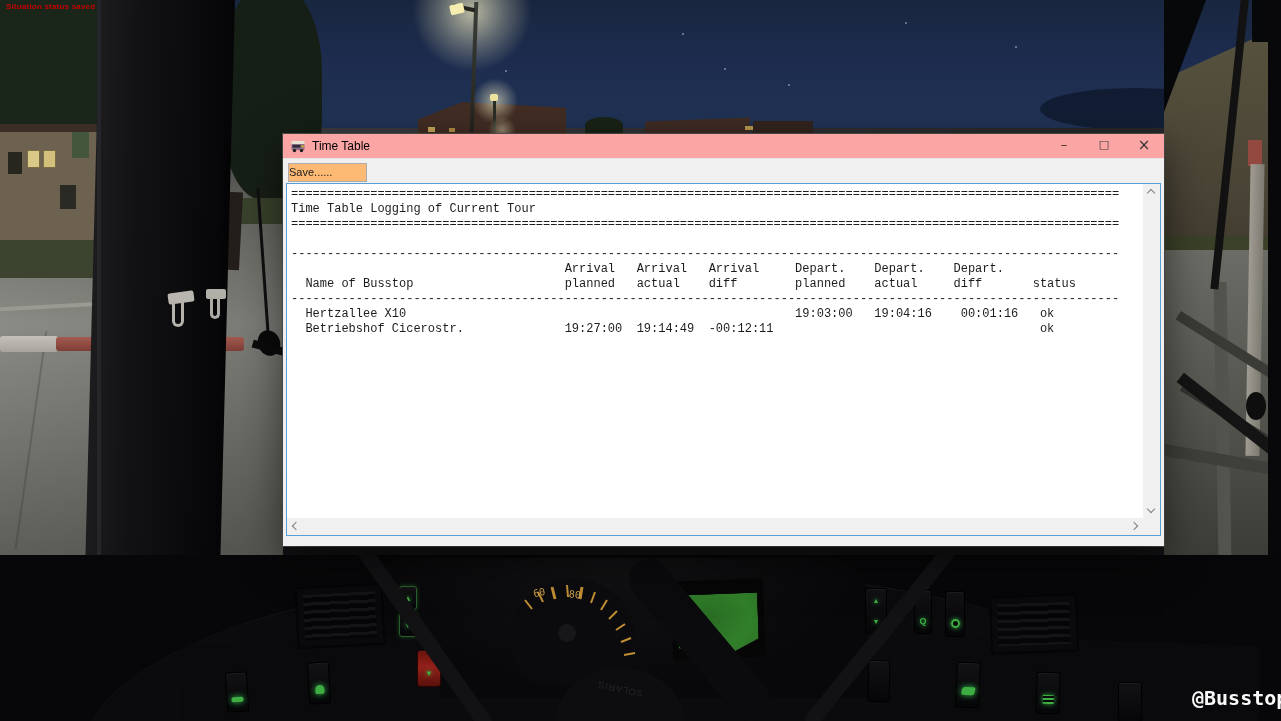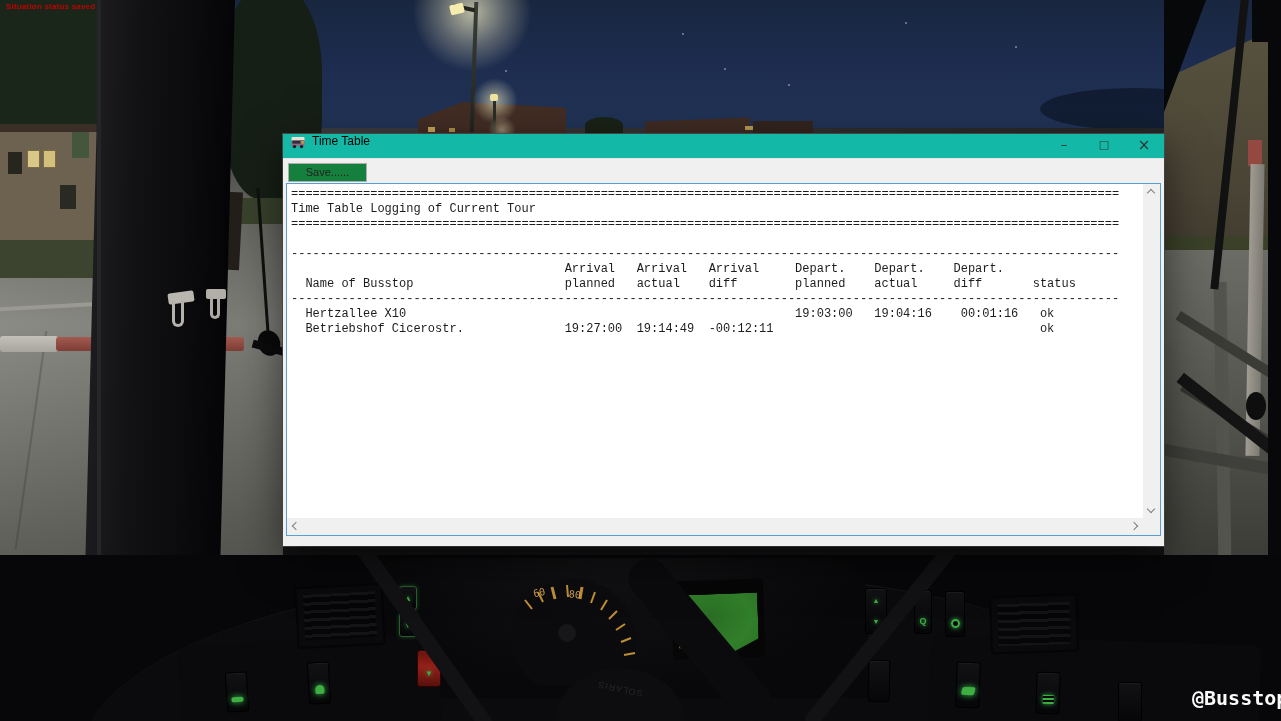--- a/index.html
+++ b/index.html
@@ -18,28 +18,28 @@
       box-shadow:inset 0 1px 1px rgba(255,255,255,.05);display:flex;align-items:center;justify-content:center;flex-direction:column}
   .g{color:#3fae42;text-shadow:0 0 5px rgba(60,220,90,.8);font-size:8px;line-height:9px}
 
   
   .quicksave{position:absolute;left:6px;top:2px;z-index:5;color:#c40000;font-size:8px;font-weight:bold;letter-spacing:.2px}
   .watermark{position:absolute;left:1192px;top:686px;z-index:5;color:#fafafa;font-family:"DejaVu Sans Mono",monospace;font-weight:bold;font-size:20px}
 
   
   .win{position:absolute;left:283px;top:134px;width:881px;height:412px;background:#f0f0f0;z-index:10;
        box-shadow:0 12px 40px rgba(0,0,0,.55),0 0 0 1px rgba(90,90,90,.8)}
-  .titlebar{position:absolute;left:0;top:0;width:100%;height:24px;background:#14b8a6;display:flex;align-items:flex-start}
+  .titlebar{position:absolute;left:0;top:0;width:100%;height:24px;background:#fca5a5;display:flex;align-items:center}
   .title-icon{margin-left:7px;width:16px;height:16px}
   .title-text{margin-left:6px;font-size:12px;color:#000}
   .winbtns{position:absolute;right:0;top:0;height:24px;display:flex}
   .winbtn{width:40px;height:24px;text-align:center;line-height:22px;font-size:13px;color:#333;font-family:"DejaVu Sans",sans-serif;cursor:default}
   .toolbar{position:absolute;left:0;top:24px;width:100%;height:26px;background:#f0f0f0;border-top:1px solid #e5e5e5}
-  .savebtn{position:absolute;left:5px;top:4px;width:79px;height:19px;background:#15803d;border:1px solid #adadad;
-           font-size:11px;color:#222;text-align:center;line-height:17px}
+  .savebtn{position:absolute;left:5px;top:4px;width:79px;height:19px;background:#fdba74;border:1px solid #adadad;
+           font-size:11px;color:#222;text-align:left;line-height:17px}
   .textarea{position:absolute;left:3px;top:49px;width:875px;height:353px;background:#fff;border:1px solid #5a9fd4}
   .logpre{position:absolute;left:1px;top:1px;width:855px;height:334px;overflow:hidden;white-space:pre;
           font-family:"Liberation Mono","DejaVu Sans Mono",monospace;font-size:12px;line-height:15px;color:#1c1c1c;padding:2px 0 0 3px}
   .vscroll{position:absolute;right:0;top:0;width:17px;height:334px;background:#f0f0f0}
   .hscroll{position:absolute;left:0;bottom:0;height:17px;width:856px;background:#f0f0f0}
   .sbcorner{position:absolute;right:0;bottom:0;width:17px;height:17px;background:#f0f0f0}
   .chev{position:absolute;width:6px;height:6px;border:solid #7f7f7f;border-width:1.5px 1.5px 0 0}
   .chev.up{transform:rotate(-45deg)}
   .chev.down{transform:rotate(135deg)}
   .chev.left{transform:rotate(-135deg)}

